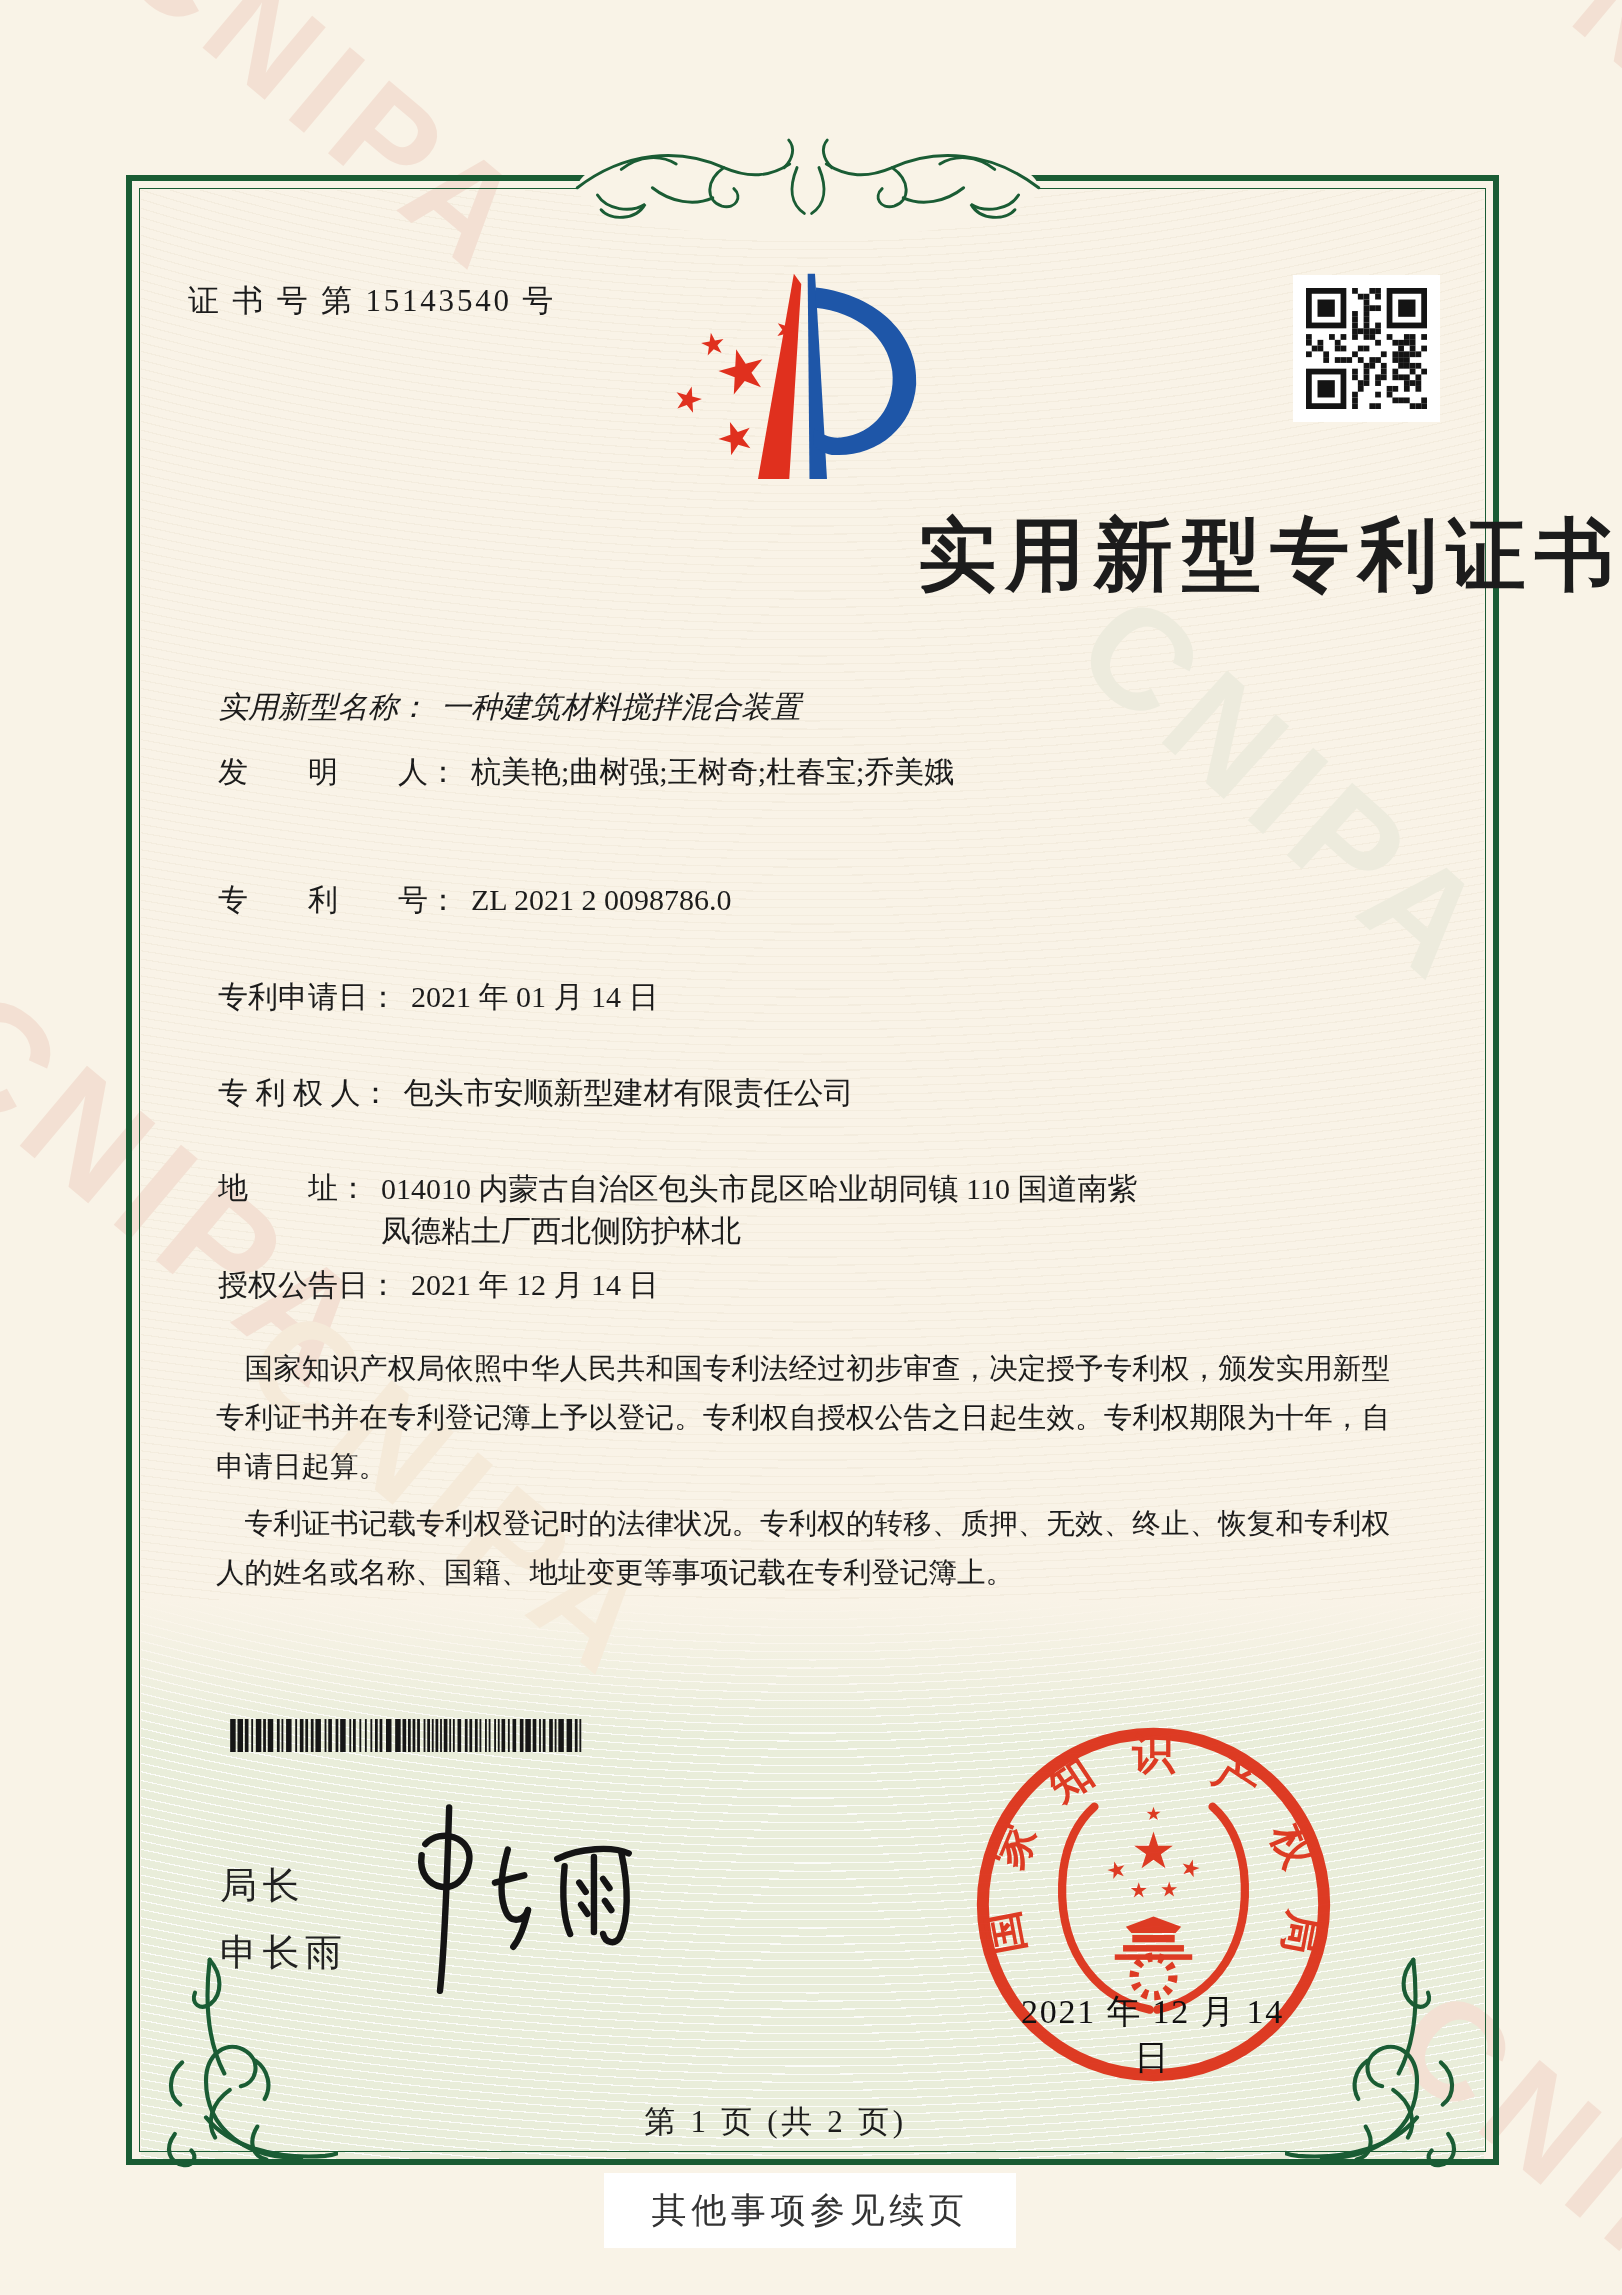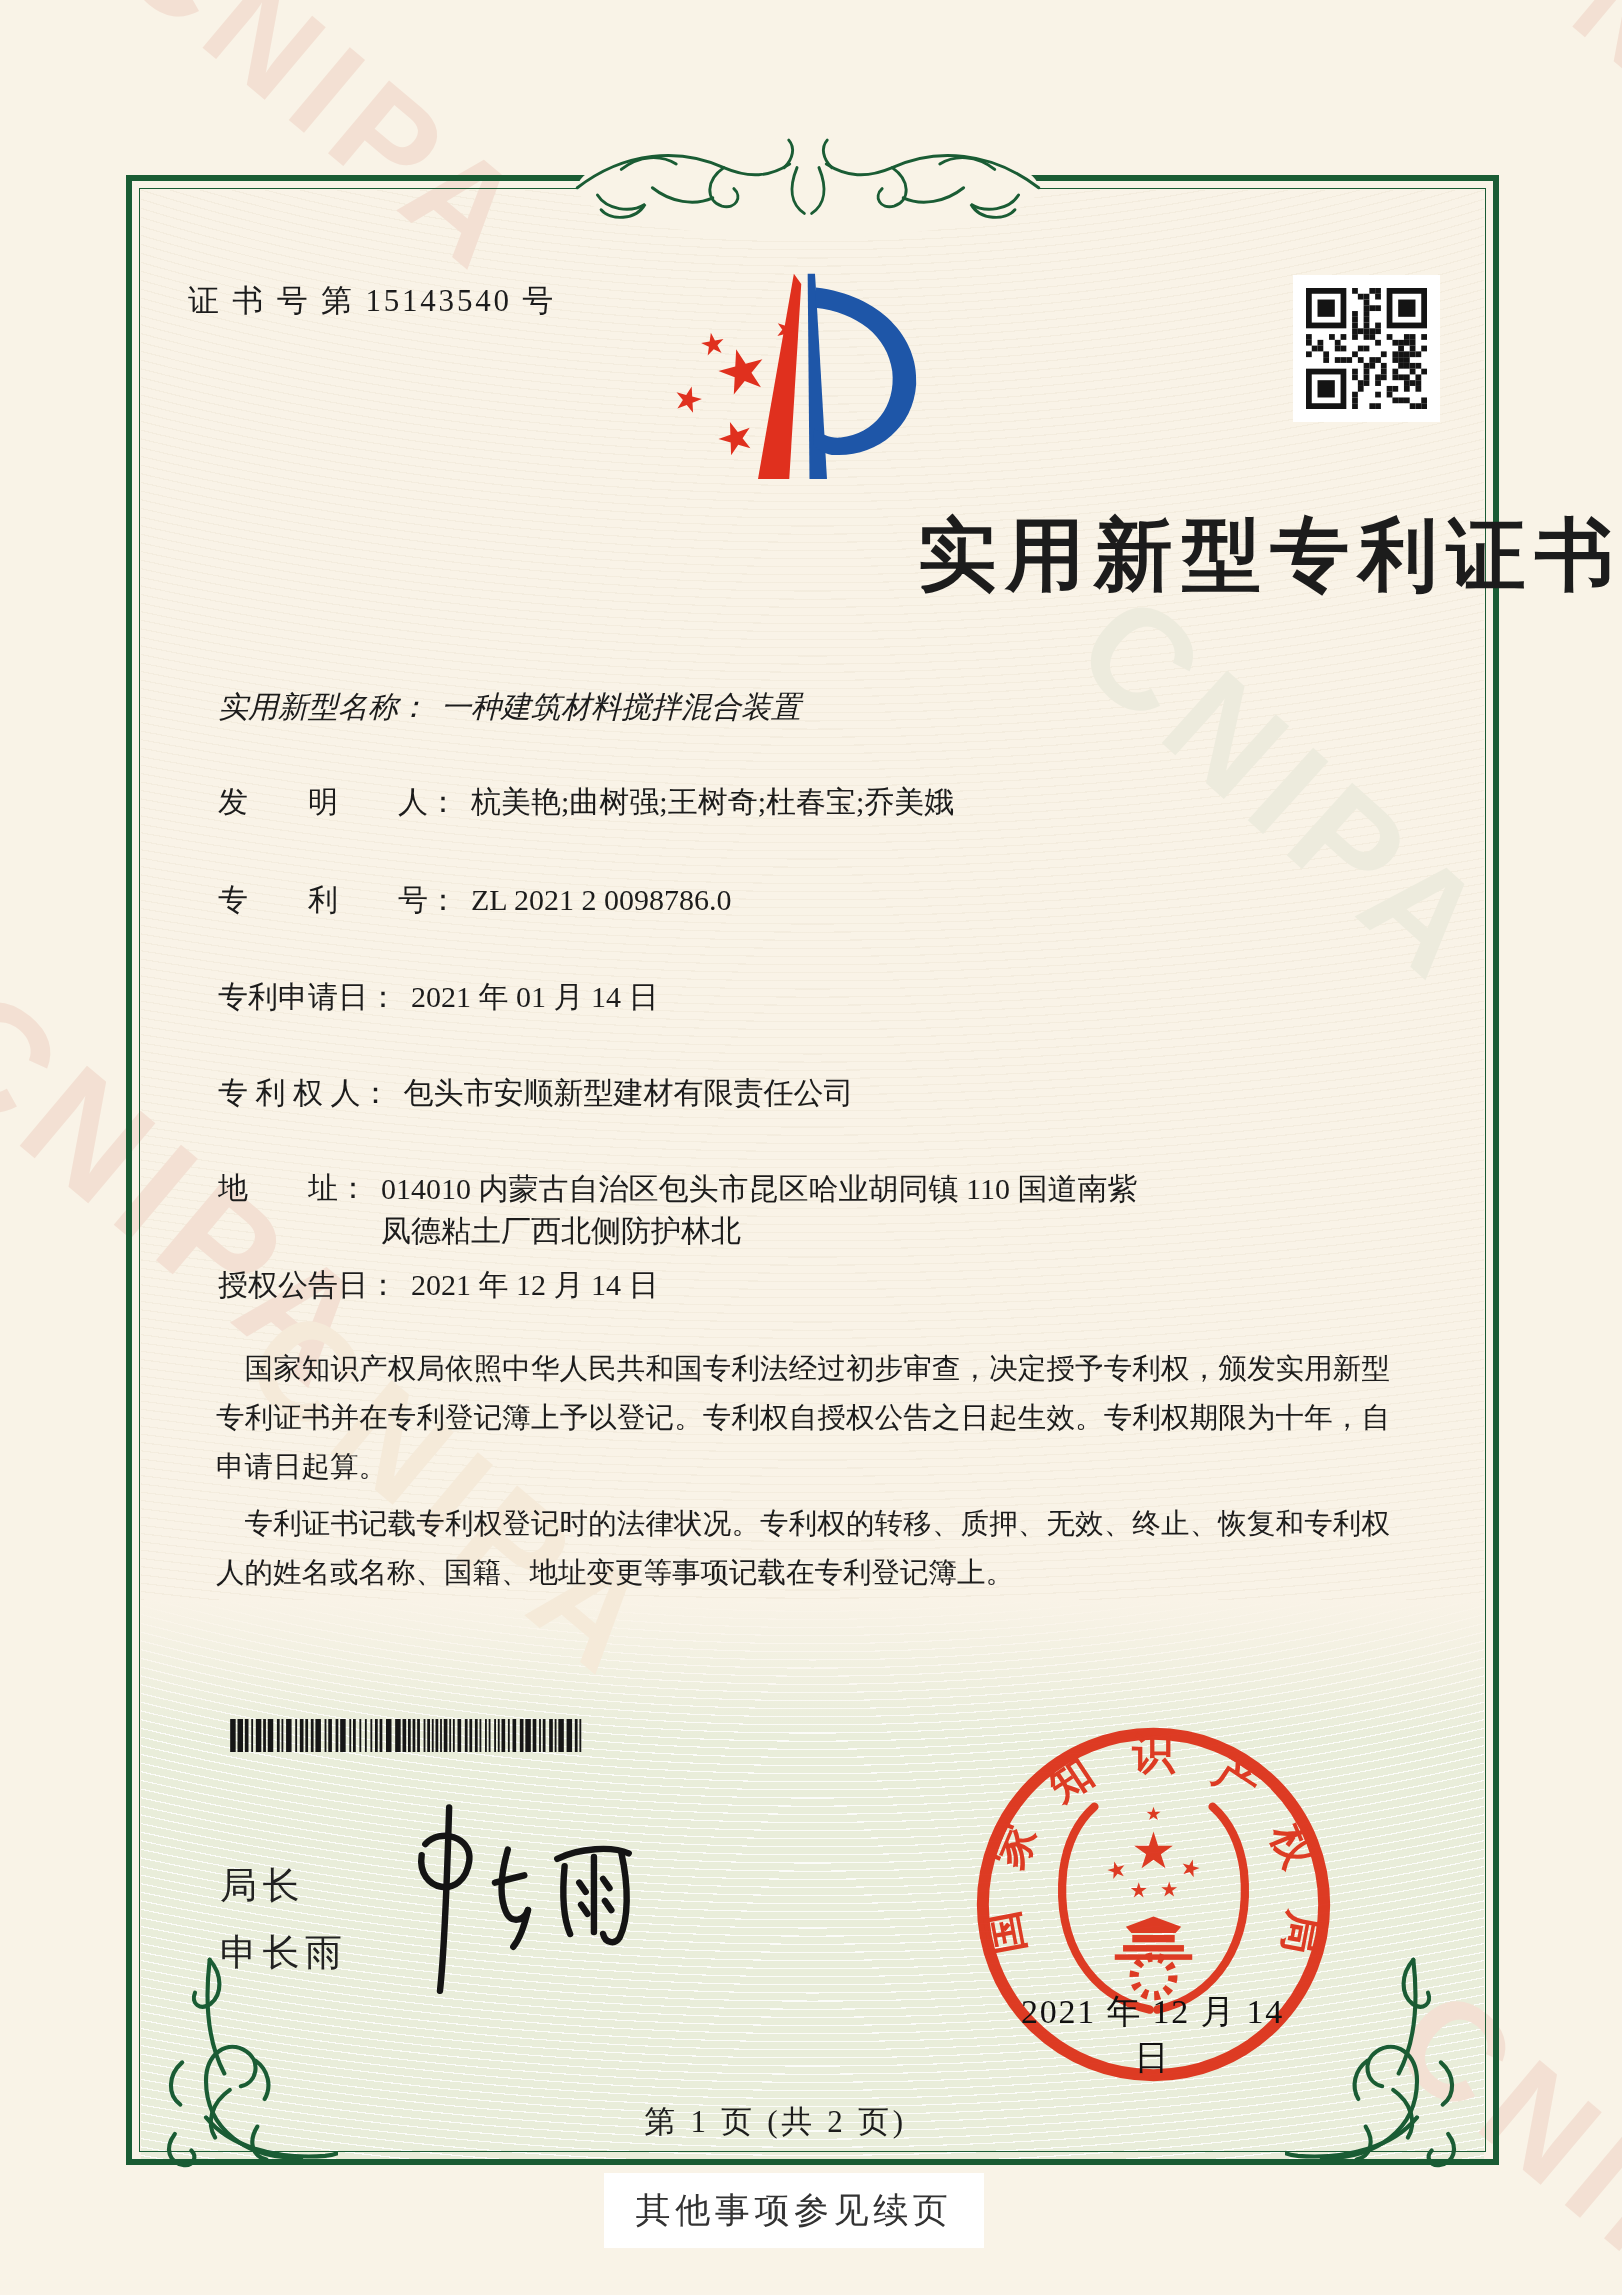--- a/index.html
+++ b/index.html
@@ -50,21 +50,21 @@
   
   .cert-no{left:188px;top:280px;font-size:31px;letter-spacing:2.8px;z-index:5;text-align:right;}
   .logo{left:655px;top:260px;z-index:5;}
   .qr-box{left:1293px;top:275px;width:147px;height:147px;background:#fff;z-index:5;}
   .title{left:0;top:503px;width:1623px;text-align:right;
     font-size:79px;font-weight:bold;letter-spacing:9.2px;z-index:5;}
 
   
   .field{left:218px;font-size:30px;z-index:5;white-space:nowrap;}
   .field .fvalue{margin-left:13px;}
-  .f1{top:687px;font-style:italic;} .f2{top:782px;text-align:right;} .f3{top:880px;} .f4{top:977px;}
+  .f1{top:687px;font-style:italic;} .f2{top:752px;text-align:right;} .f3{top:880px;} .f4{top:977px;}
   .f5{top:1073px;} .f6{top:1168px;} .f7{top:1265px;}
   .f6 .addr{display:inline-block;vertical-align:top;margin-left:13px;line-height:42px;}
   .grant-no{position:absolute;left:768px;top:0;white-space:nowrap;}
   .field-row{position:relative;}
 
   
   .body-text{left:208px;top:1336px;width:1190px;font-size:28.5px;line-height:49px;
     text-align:justify;z-index:5;}
   .body-text p{margin:8px;text-indent:28.5px;}
 
@@ -72,21 +72,21 @@
   .barcode{left:230px;top:1719px;z-index:5;}
   .commissioner{left:220px;font-size:37px;z-index:5;letter-spacing:5.5px;
     font-family:"Liberation Sans","DejaVu Sans",sans-serif;color:#222;}
   .c1{top:1861px;} .c2{top:1928px;}
   .signature{left:390px;top:1802px;z-index:5;}
   .seal{left:969px;top:1720px;z-index:6;opacity:.94;}
   .seal-date{left:1001px;top:1989px;width:303px;text-align:center;
     font-size:34px;letter-spacing:1.8px;color:#111;z-index:7;}
   .footer-page{left:220px;top:2101px;width:1111px;text-align:center;
     font-size:31px;letter-spacing:3.7px;z-index:5;}
-  .note-box{left:604px;top:2173px;width:380px;height:75px;background:#ffffff;
+  .note-box{left:604px;top:2173px;width:412px;height:75px;background:#ffffff;
     z-index:5;text-align:center;line-height:75px;font-size:35px;letter-spacing:4.6px;color:#333;}
 </style>
 </head>
 <body>
 
 <svg width="0" height="0" style="position:absolute">
   <defs>
     <polygon id="star5" points="0,-1 0.225,-0.309 0.951,-0.309 0.363,0.118 0.588,0.809 0,0.382 -0.588,0.809 -0.363,0.118 -0.951,-0.309 -0.225,-0.309"></polygon>
   </defs>
 </svg>

